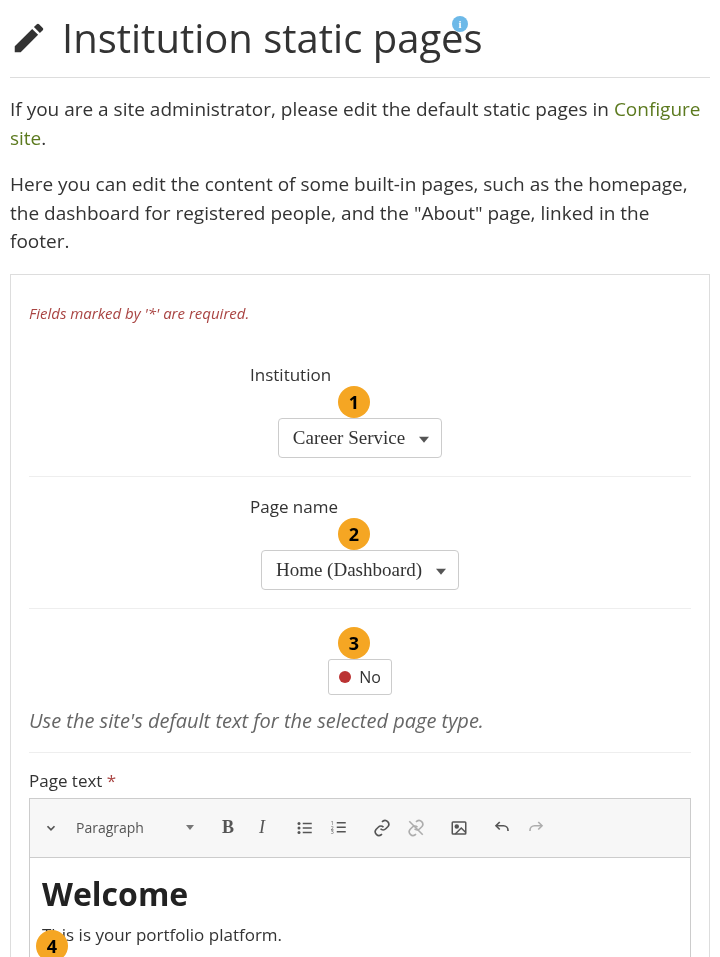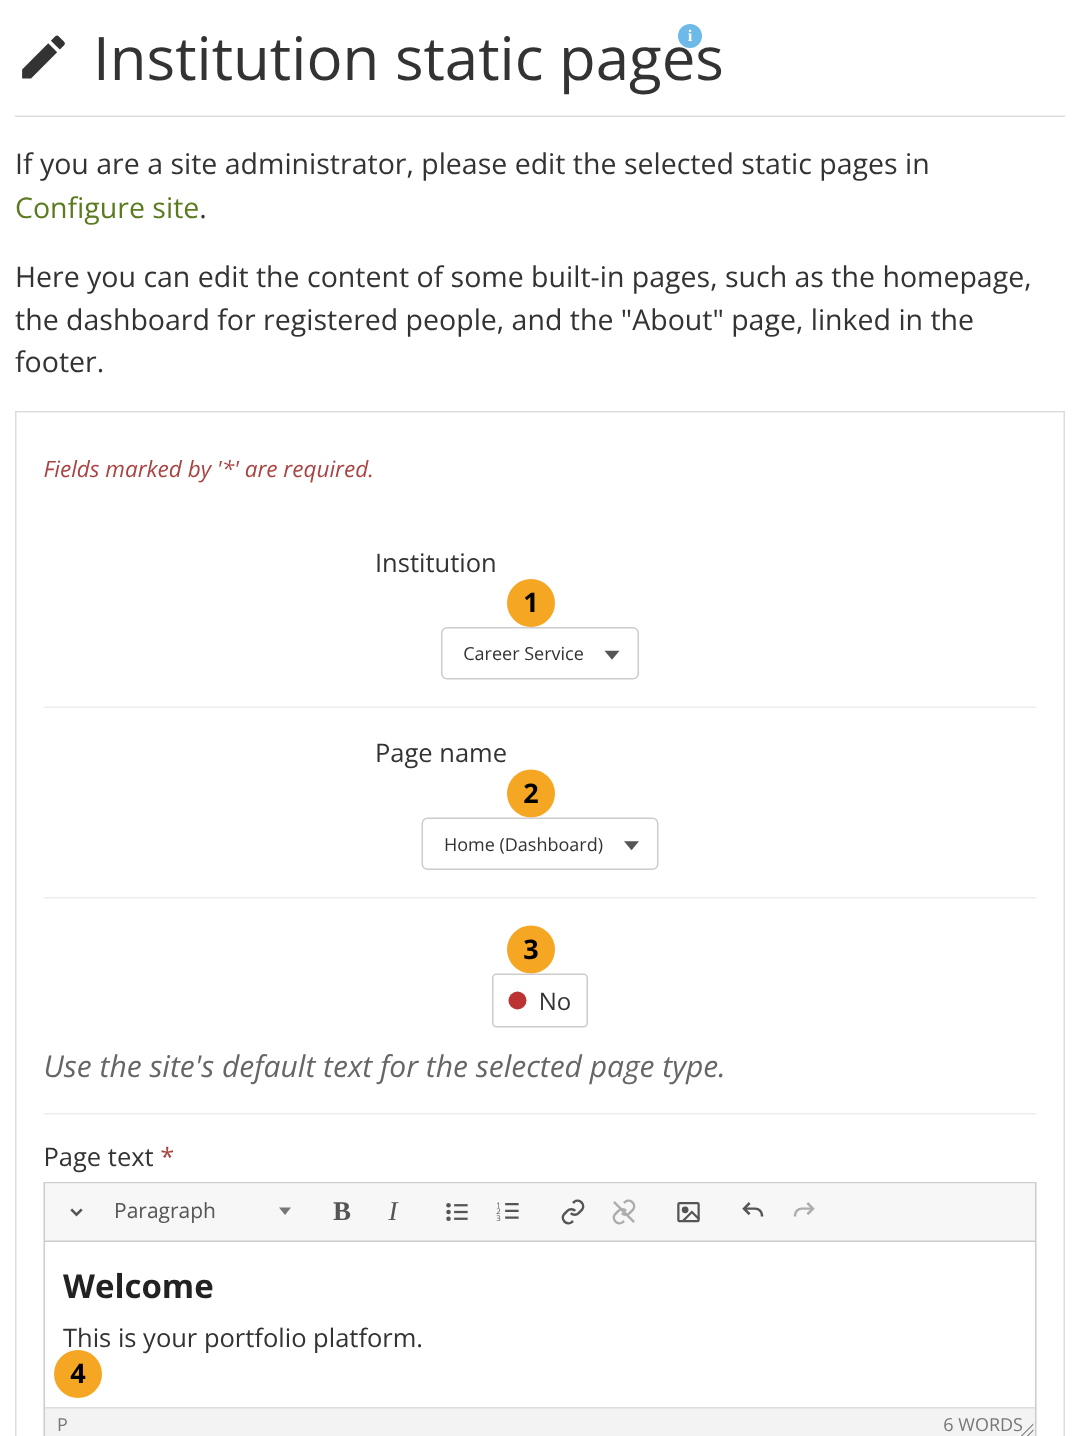--- a/index.html
+++ b/index.html
@@ -88,26 +88,27 @@
     display: flex;
     align-items: center;
     justify-content: center;
     margin-right: 12px;
     flex-shrink: 0;
   }
   .select {
     border: 1px solid #ccc;
     border-radius: 4px;
     padding: 8px 36px 8px 14px;
-    font-size: 12px;
+    font-size: 19px;
     background: #fff;
     position: relative;
     cursor: pointer;
     display: inline-flex;
     align-items: center;
+    font-family: Liberation Serif, serif;
   }
   .select .caret {
     position: absolute;
     right: 12px;
     top: 50%;
     transform: translateY(-20%);
     width: 0; height: 0;
     border-left: 5px solid transparent;
     border-right: 5px solid transparent;
     border-top: 6px solid #555;
@@ -136,21 +137,21 @@
   .page-text-section { margin-top: 16px; }
   .page-text-label { font-size: 17px; margin-bottom: 6px; }
   .req-star { color: #a94442; }
   .editor {
     border: 1px solid #ccc;
   }
   .toolbar {
     display: flex;
     align-items: center;
     gap: 4px;
-    padding: 4px 6px;
+    padding: 14px 6px;
     border-bottom: 1px solid #ccc;
     background: #f7f7f7;
   }
   .tb-btn {
     width: 30px; height: 30px;
     display: flex; align-items: center; justify-content: center;
     color: #555;
     cursor: pointer;
     border-radius: 3px;
   }
@@ -174,21 +175,21 @@
     border-top: 5px solid #777;
   }
   .tb-sep { width: 1px; height: 24px; background: transparent; margin: 0 2px; }
   .editor-body {
     padding: 10px 12px;
     min-height: 110px;
     background: #fff;
     position: relative;
   }
   .editor-body h2 {
-    font-size: 22px;
+    font-size: 32px;
     font-weight: 700;
     margin: 4px 0 8px 0;
     color: #222;
   }
   .editor-body p { font-size: 17px; margin: 0 0 8px 0; }
   .editor-footer {
     display: flex;
     justify-content: space-between;
     padding: 2px 8px;
     font-size: 12px;
@@ -237,21 +238,21 @@
         <path d="M3 17.25V21h3.75l11-11-3.75-3.75-11 11zM20.7 7.04a1 1 0 0 0 0-1.41l-2.34-2.34a1 1 0 0 0-1.41 0l-1.83 1.83 3.75 3.75 1.83-1.83z"></path>
       </svg>
     </span>
     <span>Institution static pages</span>
   </h1>
   <span class="info-icon">i</span>
 </div>
 
 <div class="intro">
   <p>
-    <span>If you are a site administrator, please edit the selected static pages in </span><a href="#">Configure site</a><span>.</span>
+    <span>If you are a site administrator, please edit the default static pages in </span><a href="#">Configure site</a><span>.</span>
   </p>
   <p>Here you can edit the content of some built-in pages, such as the homepage, the dashboard for registered people, and the "About" page, linked in the footer.</p>
 </div>
 
 <div class="form-card">
   <div class="required-note">Fields marked by '*' are required.</div>
 
   <div class="form-row">
     <div class="label-col">Institution</div>
     <div class="badge">1</div>

